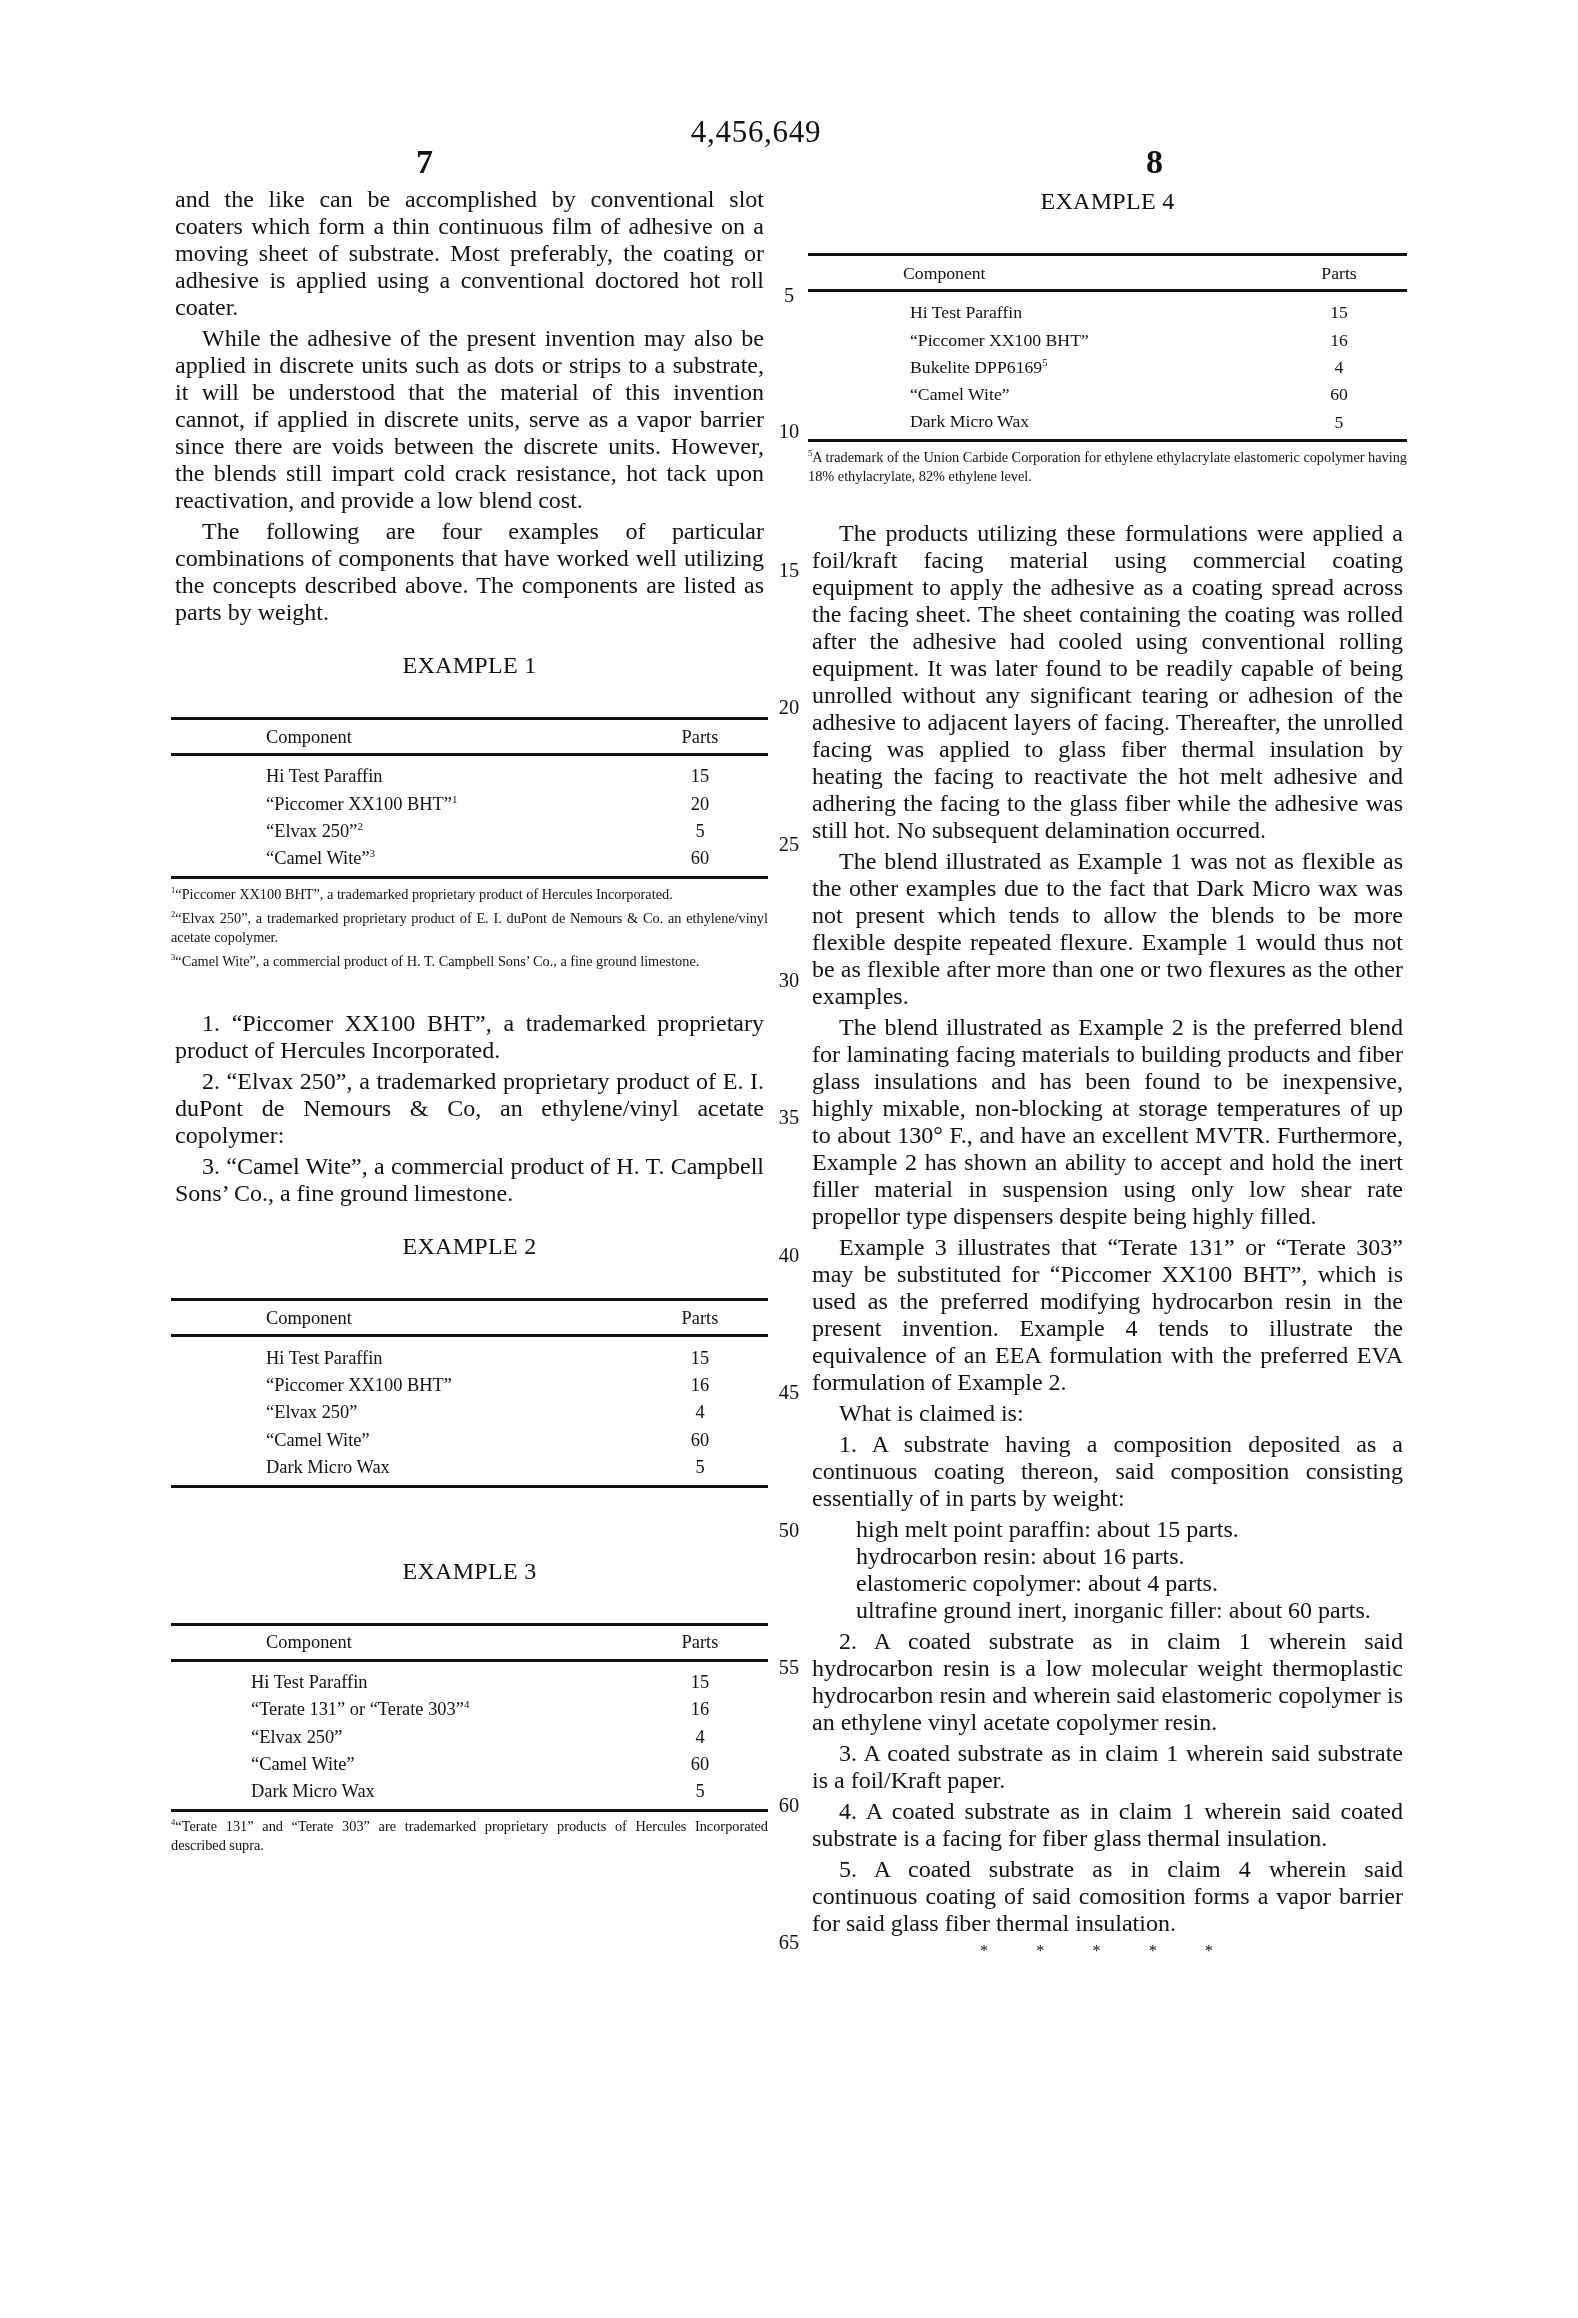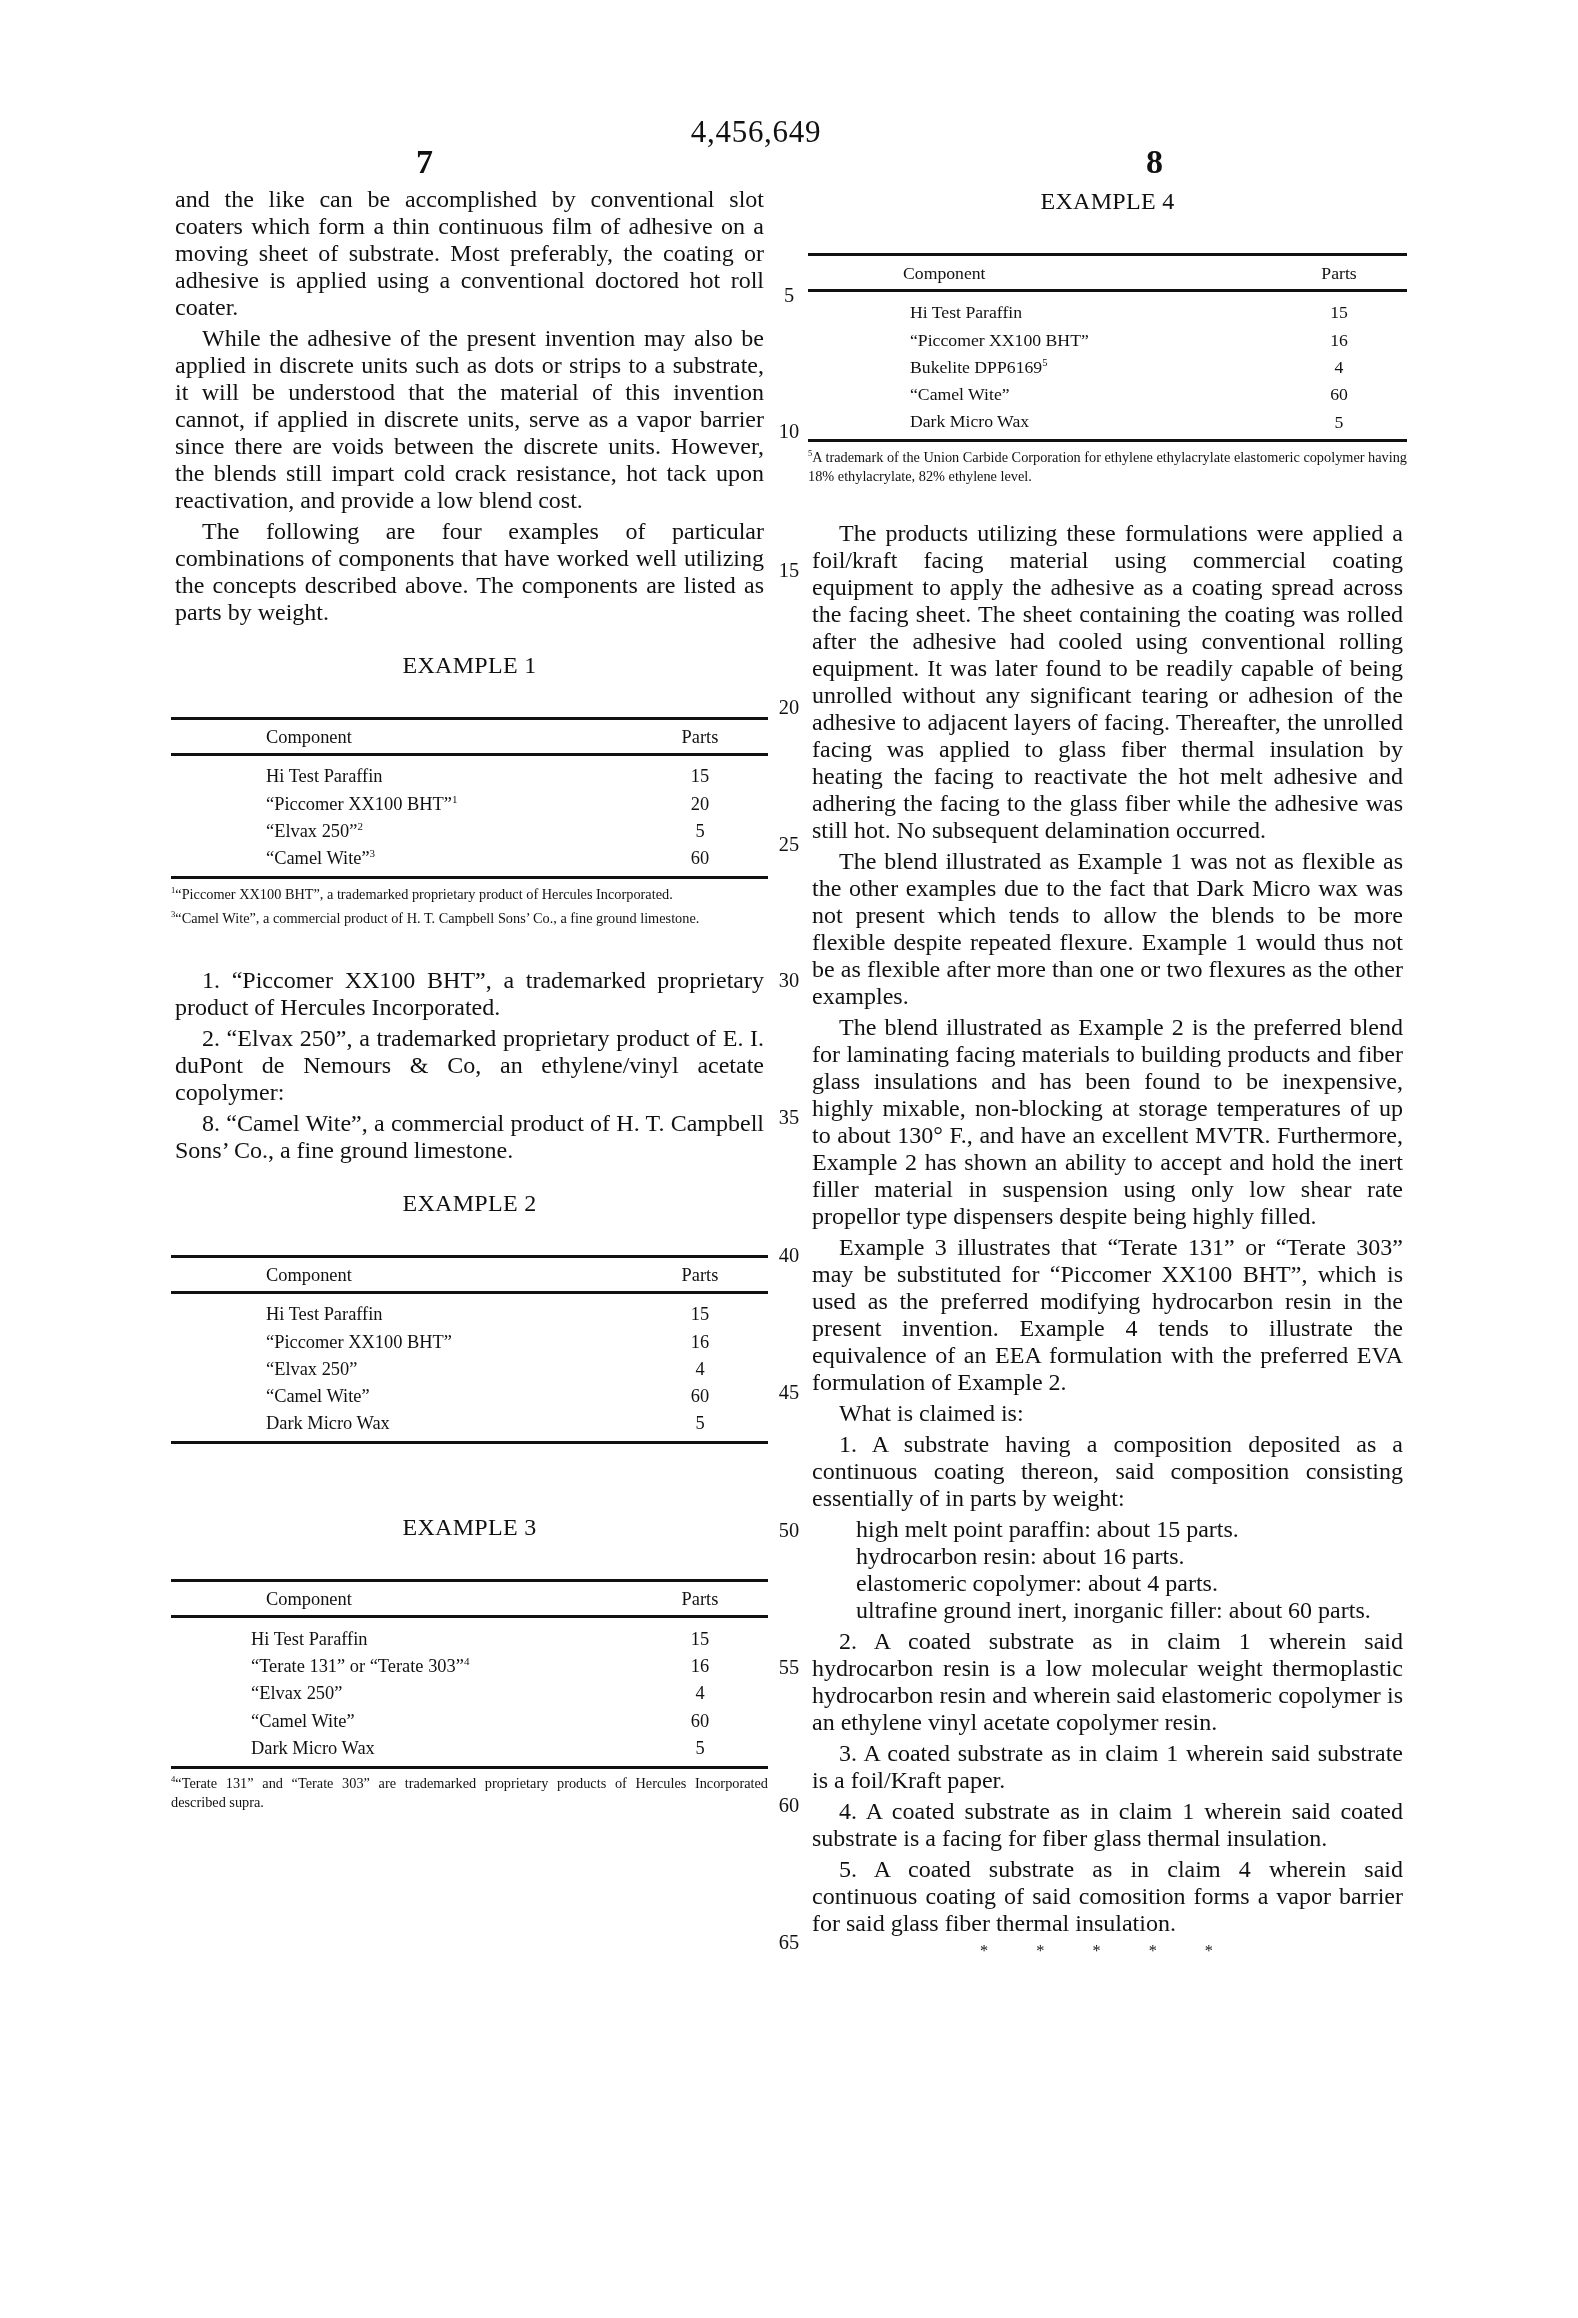--- a/index.html
+++ b/index.html
@@ -91,26 +91,27 @@
         <td class="val">60</td>
       </tr>
     </tbody>
     <tfoot>
         <tr>
           <td colspan="2"></td>
         </tr>
       </tfoot>
   </table>
   <p class="footnote"><sup>1</sup><span>“Piccomer XX100 BHT”, a trademarked proprietary product of Hercules Incorporated.</span></p>
+  <p class="footnote"><sup>2</sup><span>“Elvax 250”, a trademarked proprietary product of E. I. duPont de Nemours &amp; Co. an ethylene/vinyl acetate copolymer.</span></p>
   <p class="footnote"><sup>3</sup><span>“Camel Wite”, a commercial product of H. T. Campbell Sons’ Co., a fine ground limestone.</span></p>
 
   <div style="height:35px"></div>
   <p class="para indent">1. “Piccomer XX100 BHT”, a trademarked proprietary product of Hercules Incorporated.</p>
   <p class="para indent">2. “Elvax 250”, a trademarked proprietary product of E. I. duPont de Nemours &amp; Co, an ethylene/vinyl acetate copolymer:</p>
-  <p class="para indent">8. “Camel Wite”, a commercial product of H. T. Campbell Sons’ Co., a fine ground limestone.</p>
+  <p class="para indent">3. “Camel Wite”, a commercial product of H. T. Campbell Sons’ Co., a fine ground limestone.</p>
 
   <div class="ex-title">EXAMPLE 2</div>
   <table class="ex-table">
     <thead>
       <tr>
         <th class="comp">Component</th>
         <th class="parts">Parts</th>
       </tr>
     </thead>
     <tbody>

